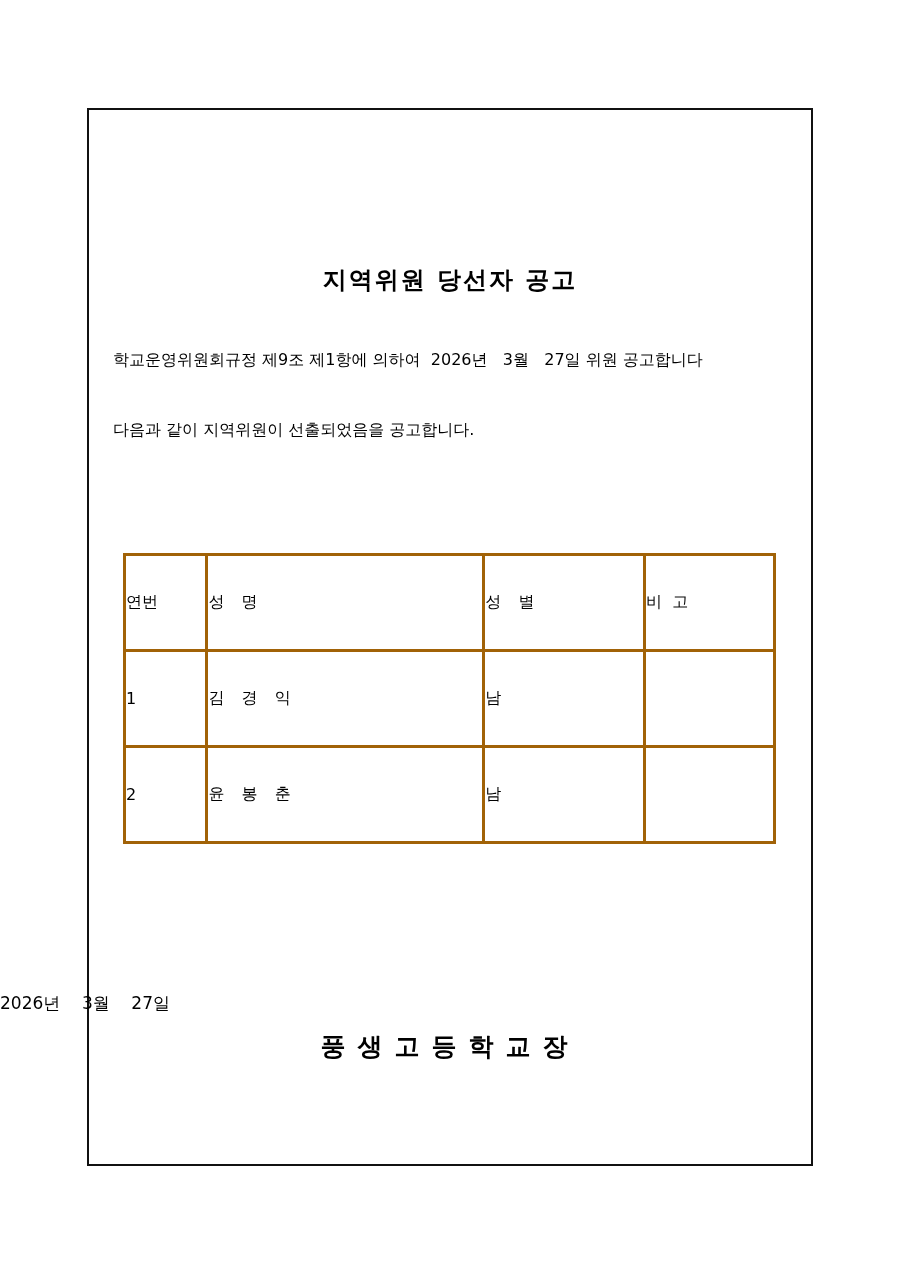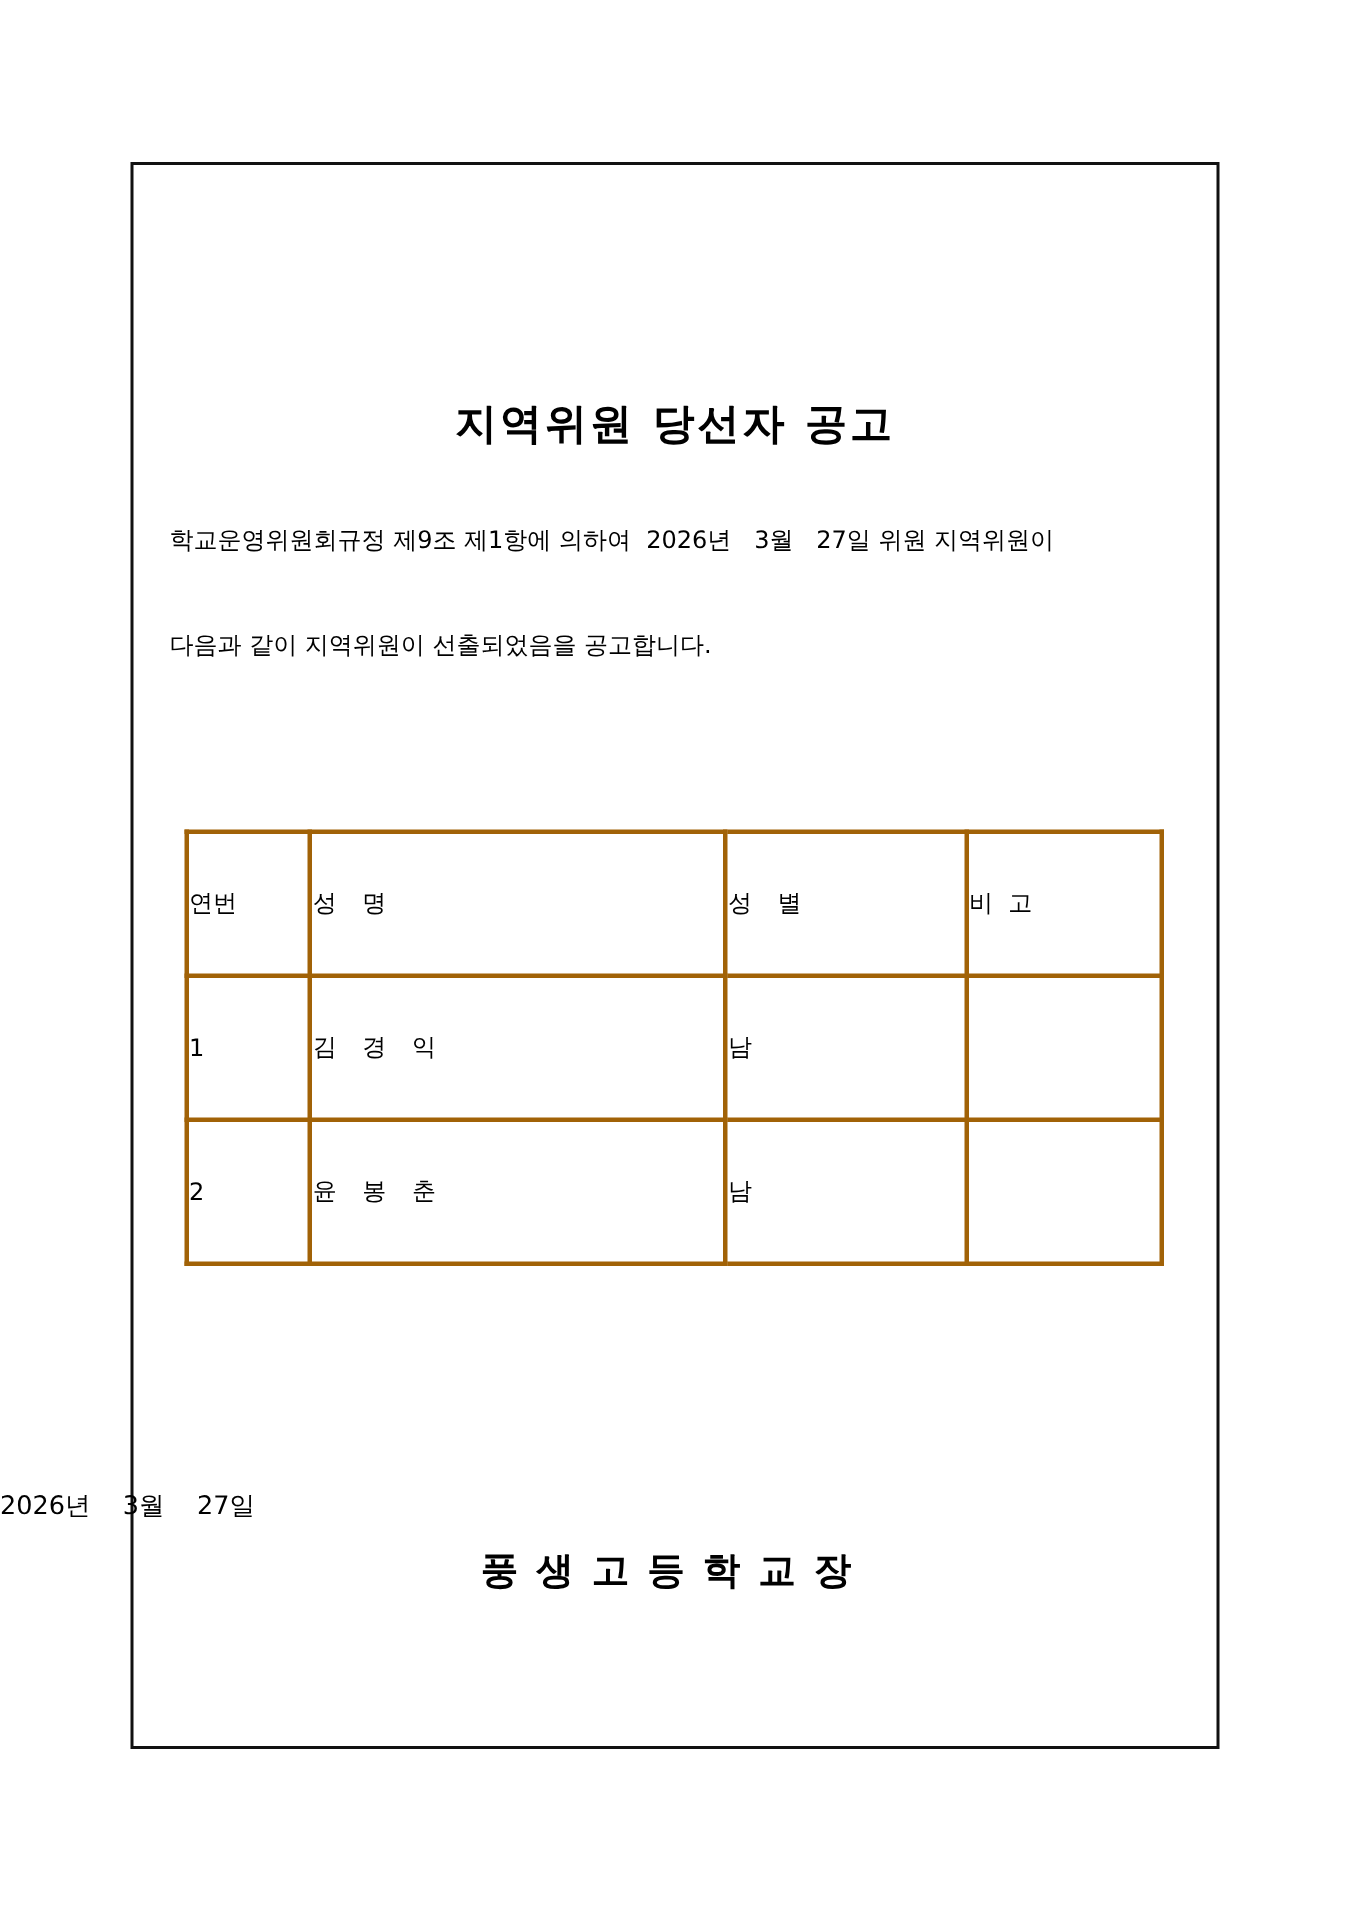--- a/index.html
+++ b/index.html
@@ -23,21 +23,21 @@
       height: 1054px;
       border: 2px solid #111;
       box-sizing: content-box;
     }
     .title {
       position: absolute;
       left: 0;
       right: 0;
       top: 264px;
       text-align: center;
-      font-size: 28px;
+      font-size: 24px;
       font-weight: bold;
       letter-spacing: 2px;
     }
     .para {
       position: absolute;
       left: 113px;
       width: 700px;
       font-size: 16px;
       white-space: pre;
     }
@@ -86,21 +86,21 @@
       letter-spacing: 12px;
     }
   </style>
 </head>
 <body>
 
 <div class="frame"></div>
 
 <div class="title">지역위원 당선자 공고</div>
 
-<div class="para l1">학교운영위원회규정 제9조 제1항에 의하여  2026년   3월   27일 위원 지역위원이</div>
+<div class="para l1">학교운영위원회규정 제9조 제1항에 의하여  2026년   3월   27일 위원 공고합니다</div>
 <div class="para l2">다음과 같이 지역위원이 선출되었음을 공고합니다.</div>
 
 <table class="roster">
   <tbody>
       <tr>
     <th class="col-no">연번</th>
     <th class="col-name spaced">성 명</th>
     <th class="col-sex spaced">성 별</th>
     <th class="col-note" style="white-space:pre;">비  고</th>
   </tr>

